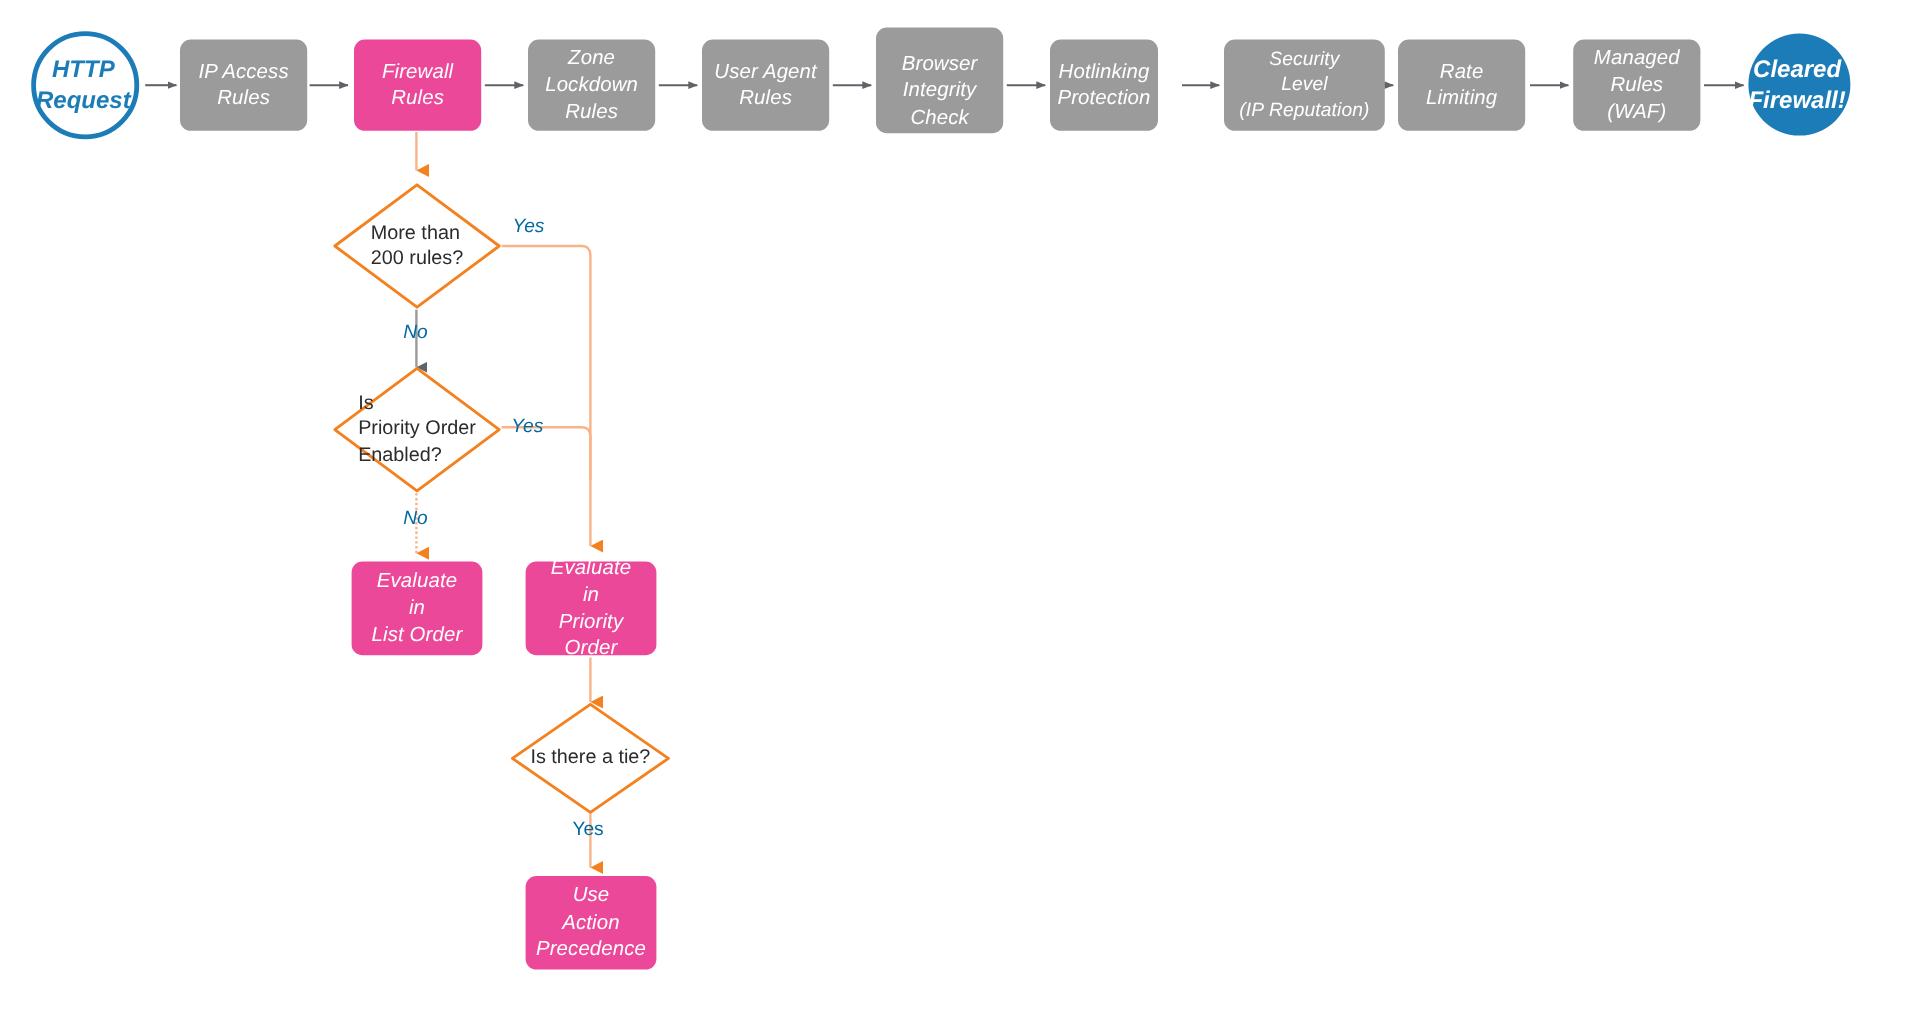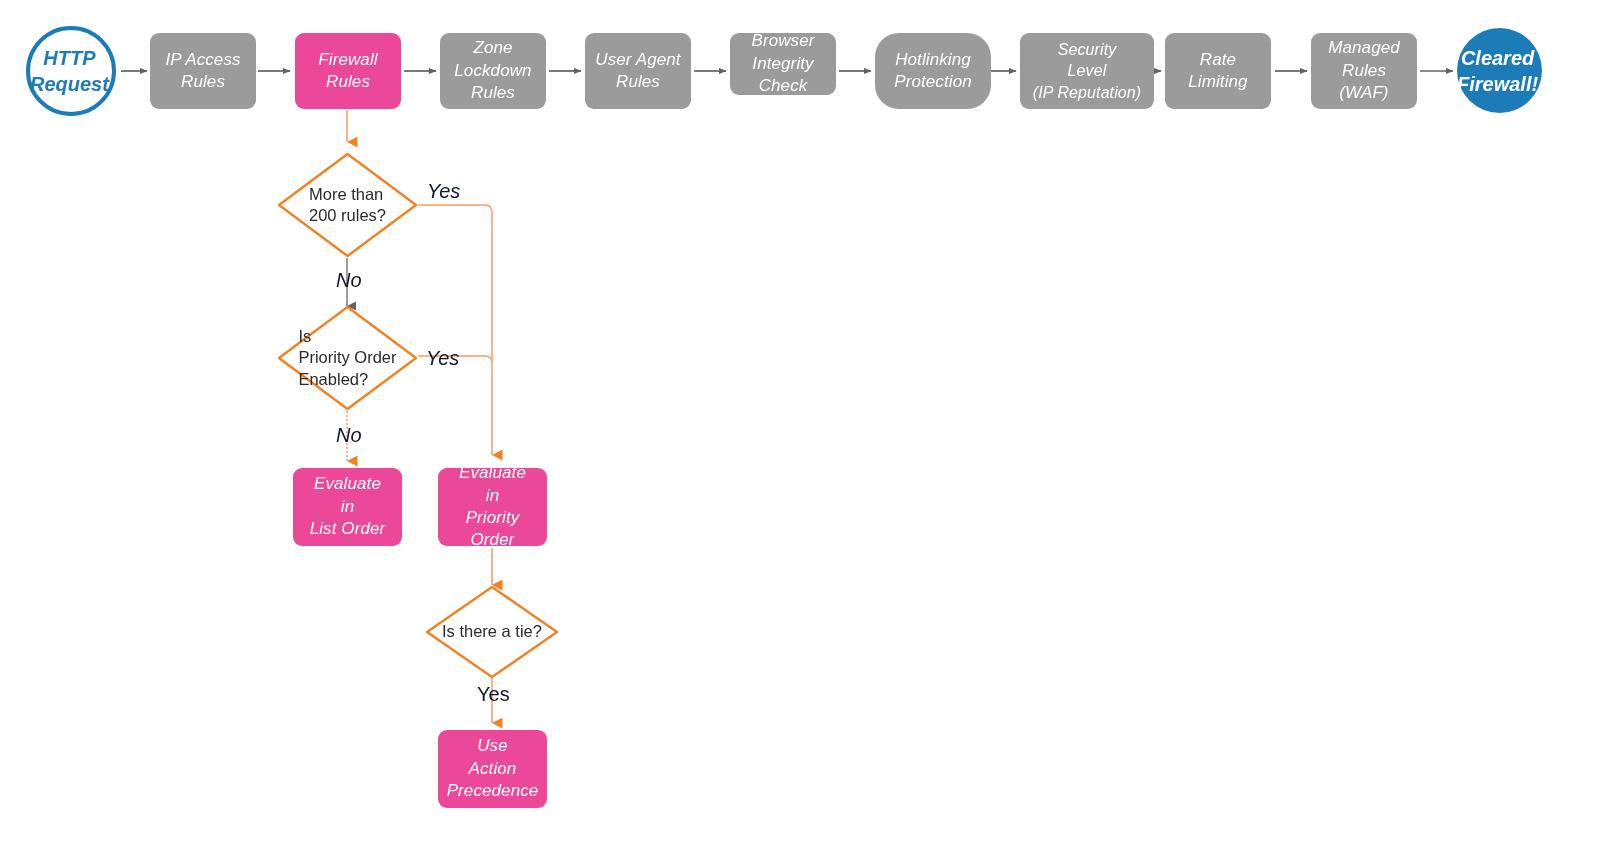--- a/index.html
+++ b/index.html
@@ -95,23 +95,23 @@
     text-align: left;
     font-size: 16.5px;
     line-height: 1.3;
     color: #2b2b2b;
     white-space: pre-line;
   }
 
   
   .edge-label {
     position: absolute;
-    font-size: 20px;
+    font-size: 16px;
     font-style: italic;
-    color: #0f172a;
+    color: #0369a1;
     white-space: nowrap;
   }
   .edge-label.upright {
     font-style: normal;
   }
 </style>
 </head>
 <body>
 
 <div id="canvas">
@@ -198,27 +198,27 @@
     <span>Zone
 Lockdown
 Rules</span>
   </div>
 
   <div class="node grey" style="left:585px; top:33px; width:106px; height:76px;">
     <span>User Agent
 Rules</span>
   </div>
 
-  <div class="node grey" style="left:730px; top:33px; width:106px; height:62px;">
+  <div class="node grey" style="left:730px; top:23px; width:106px; height:88px;align-items:flex-end;">
     <span>Browser
 Integrity
 Check</span>
   </div>
 
-  <div class="node grey" style="left:875px; top:33px; width:116px; height:76px;border-radius:24px;">
+  <div class="node grey" style="left:875px; top:33px; width:90px; height:76px;">
     <span>Hotlinking
 Protection</span>
   </div>
 
   <div class="node grey" style="left:1020px; top:33px; width:134px; height:76px; font-size:16px;">
     <span>Security
 Level
 (IP Reputation)</span>
   </div>
 

